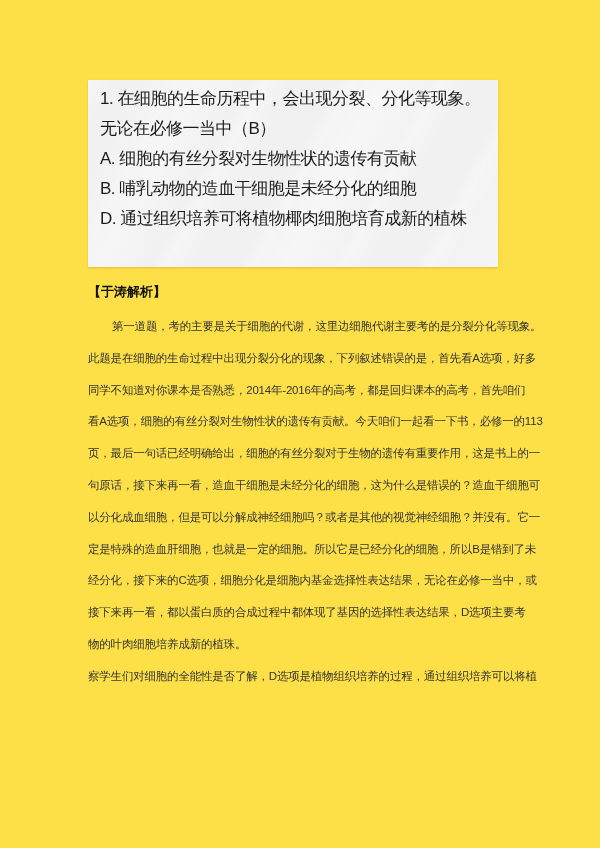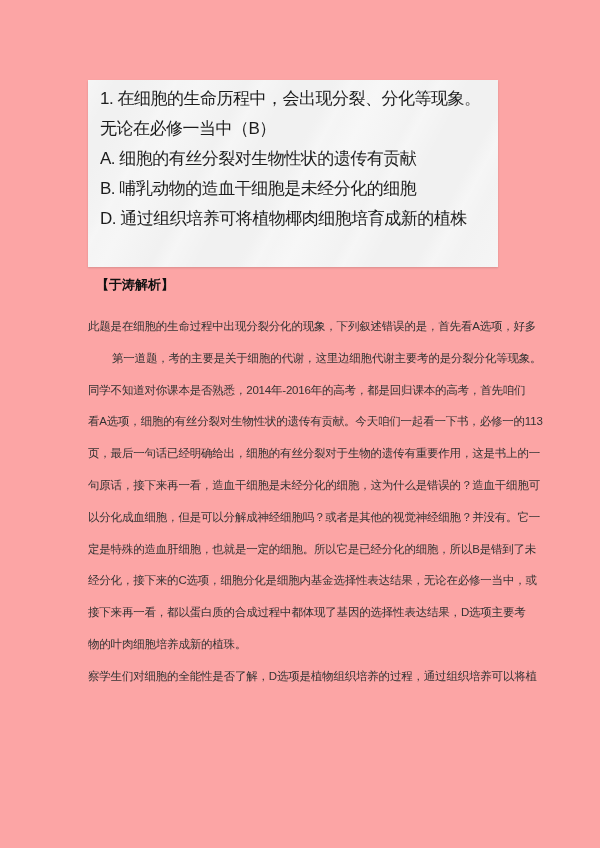--- a/index.html
+++ b/index.html
@@ -4,21 +4,21 @@
 <style>
   html, body {
     margin: 0;
     padding: 0;
     background: #ffffff;
   }
   .page {
     position: relative;
     width: 600px;
     height: 848px;
-    background: #fca5a5;
+    background: #fde047;
     overflow: hidden;
     font-family: "Liberation Sans", sans-serif;
   }
 
   
   .question-card {
     position: absolute;
     left: 88px;
     top: 80px;
     width: 410px;
@@ -42,26 +42,25 @@
     font-weight: 500;
   }
   .q-line {
     white-space: nowrap;
   }
 
   
   .analysis-heading {
     position: absolute;
     left: 88px;
-    top: 276px;
+    top: 283px;
     font-size: 13px;
     font-weight: bold;
     color: #111111;
     letter-spacing: 0;
-    margin-left: 8px;
   }
   .analysis-body {
     position: absolute;
     left: 88px;
     top: 311px;
     width: 428px;
     font-size: 11.5px;
     line-height: 31.8px;
     letter-spacing: -0.2px;
     color: #333333;
@@ -82,22 +81,22 @@
     <div class="q-line">1. 在细胞的生命历程中，会出现分裂、分化等现象。</div>
     <div class="q-line">无论在必修一当中（B）</div>
     <div class="q-line">A. 细胞的有丝分裂对生物性状的遗传有贡献</div>
     <div class="q-line">B. 哺乳动物的造血干细胞是未经分化的细胞</div>
     <div class="q-line">D. 通过组织培养可将植物椰肉细胞培育成新的植株</div>
   </div>
 
   <div class="analysis-heading">【于涛解析】</div>
 
   <div class="analysis-body">
+    <div class="a-line indent">第一道题，考的主要是关于细胞的代谢，这里边细胞代谢主要考的是分裂分化等现象。</div>
     <div class="a-line">此题是在细胞的生命过程中出现分裂分化的现象，下列叙述错误的是，首先看A选项，好多</div>
-    <div class="a-line indent">第一道题，考的主要是关于细胞的代谢，这里边细胞代谢主要考的是分裂分化等现象。</div>
     <div class="a-line">同学不知道对你课本是否熟悉，2014年-2016年的高考，都是回归课本的高考，首先咱们</div>
     <div class="a-line">看A选项，细胞的有丝分裂对生物性状的遗传有贡献。今天咱们一起看一下书，必修一的113</div>
     <div class="a-line">页，最后一句话已经明确给出，细胞的有丝分裂对于生物的遗传有重要作用，这是书上的一</div>
     <div class="a-line">句原话，接下来再一看，造血干细胞是未经分化的细胞，这为什么是错误的？造血干细胞可</div>
     <div class="a-line">以分化成血细胞，但是可以分解成神经细胞吗？或者是其他的视觉神经细胞？并没有。它一</div>
     <div class="a-line">定是特殊的造血肝细胞，也就是一定的细胞。所以它是已经分化的细胞，所以B是错到了未</div>
     <div class="a-line">经分化，接下来的C选项，细胞分化是细胞内基金选择性表达结果，无论在必修一当中，或</div>
     <div class="a-line">接下来再一看，都以蛋白质的合成过程中都体现了基因的选择性表达结果，D选项主要考</div>
     <div class="a-line">物的叶肉细胞培养成新的植珠。</div>
     <div class="a-line">察学生们对细胞的全能性是否了解，D选项是植物组织培养的过程，通过组织培养可以将植</div>

